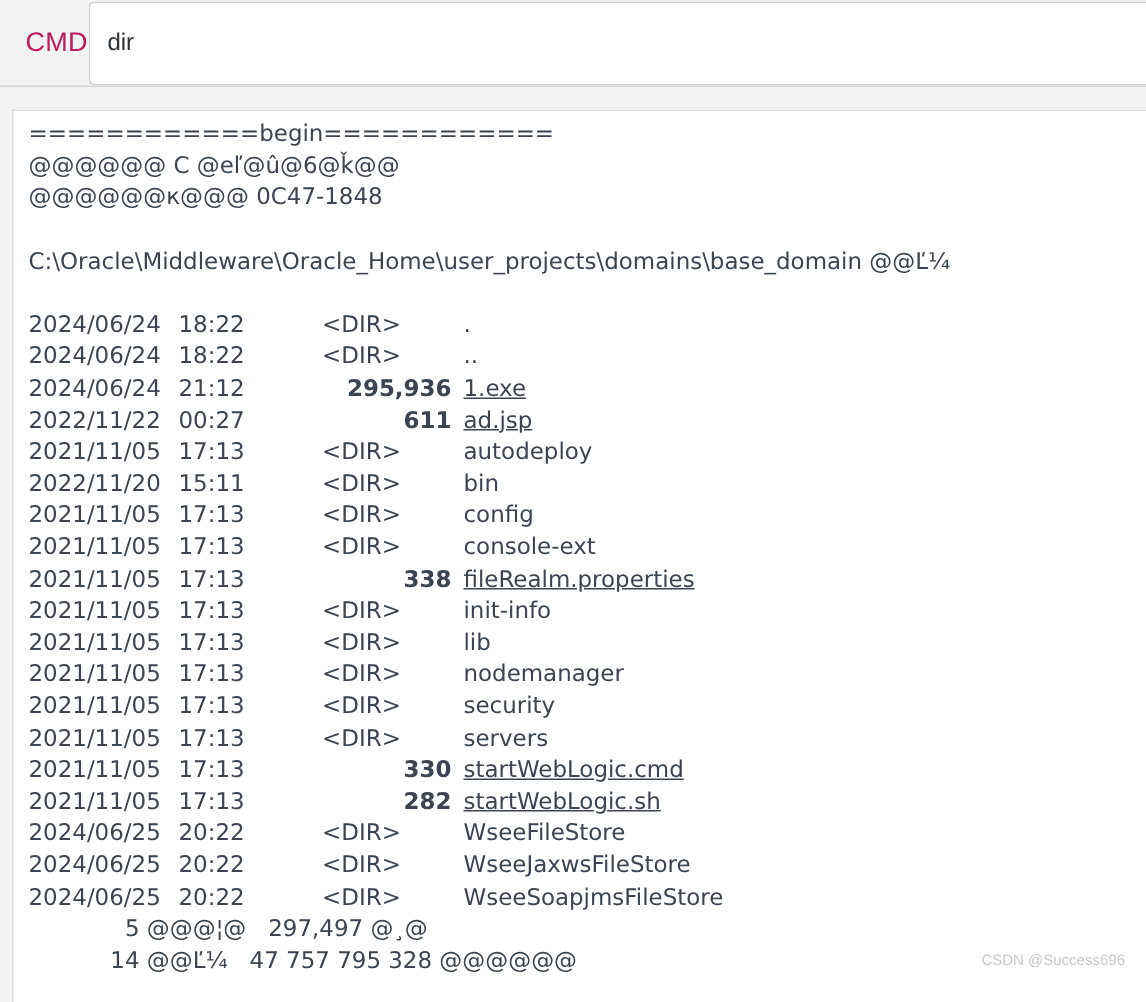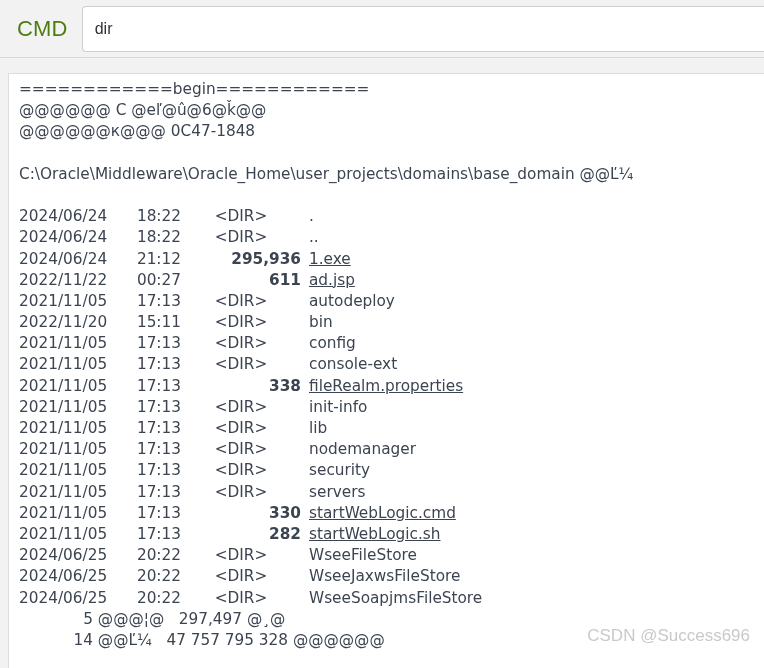--- a/index.html
+++ b/index.html
@@ -23,30 +23,29 @@
     position: absolute;
     left: 0; top: 0;
     width: 764px; height: 58px;
     background: #f2f2f2;
     border-bottom: 1px solid #d6d6d6;
     display: flex;
     align-items: center;
     padding-left: 17px;
   }
   .cmd-label {
-    font-size: 22px;
-    color: #4d7c0f;
+    font-size: 18px;
+    color: #be185d;
     letter-spacing: .2px;
-    margin-right: 14px;
     white-space: nowrap;
     user-select: none;
   }
   .cmd-input {
     flex: 1 1 auto;
-    height: 46px;
+    height: 56px;
     margin-right: 0;
     background: #ffffff;
     border: 1px solid #cfcfcf;
     border-right: none;
     border-radius: 4px 0 0 4px;
     font-family: "Liberation Sans", sans-serif;
     font-size: 16px;
     color: #2f3338;
     padding: 0 12px;
     outline: none;
@@ -74,35 +73,35 @@
     line-height: 21.2px;
     color: #3b4450;
     white-space: pre;
     letter-spacing: 0px;
   }
   .out-text .row { display: block; height: 21.2px; }
 
   
   .dir-line { display: block; height: 21.2px; white-space: pre; }
   .c-date  { display: inline-block; width: 100px; }
-  .c-time  { display: inline-block; width: 62px; text-align: right; }
+  .c-time  { display: inline-block; width: 62px; }
   .c-size  { display: inline-block; width: 120px; text-align: right; font-weight: bold; }
   .c-dir   { display: inline-block; width: 120px; text-align: center; padding-left: 0px; }
   .c-name  { display: inline-block; padding-left: 8px; text-decoration: underline; }
   .c-name-dir { display: inline-block; padding-left: 8px; }
 
   .sum-line { display: block; height: 21.2px; white-space: pre; padding-left: 52px; }
   .sum-n { display: inline-block; min-width: 22px; text-align: right; }
 
   
   .watermark {
     position: absolute;
     right: 14px; bottom: 22px;
     font-family: "Liberation Sans", sans-serif;
-    font-size: 17px;
+    font-size: 10px;
     color: #c9c9c9;
     user-select: none;
     white-space: nowrap;
   }
 </style>
 </head>
 <body>
 
 <div id="app">
 

